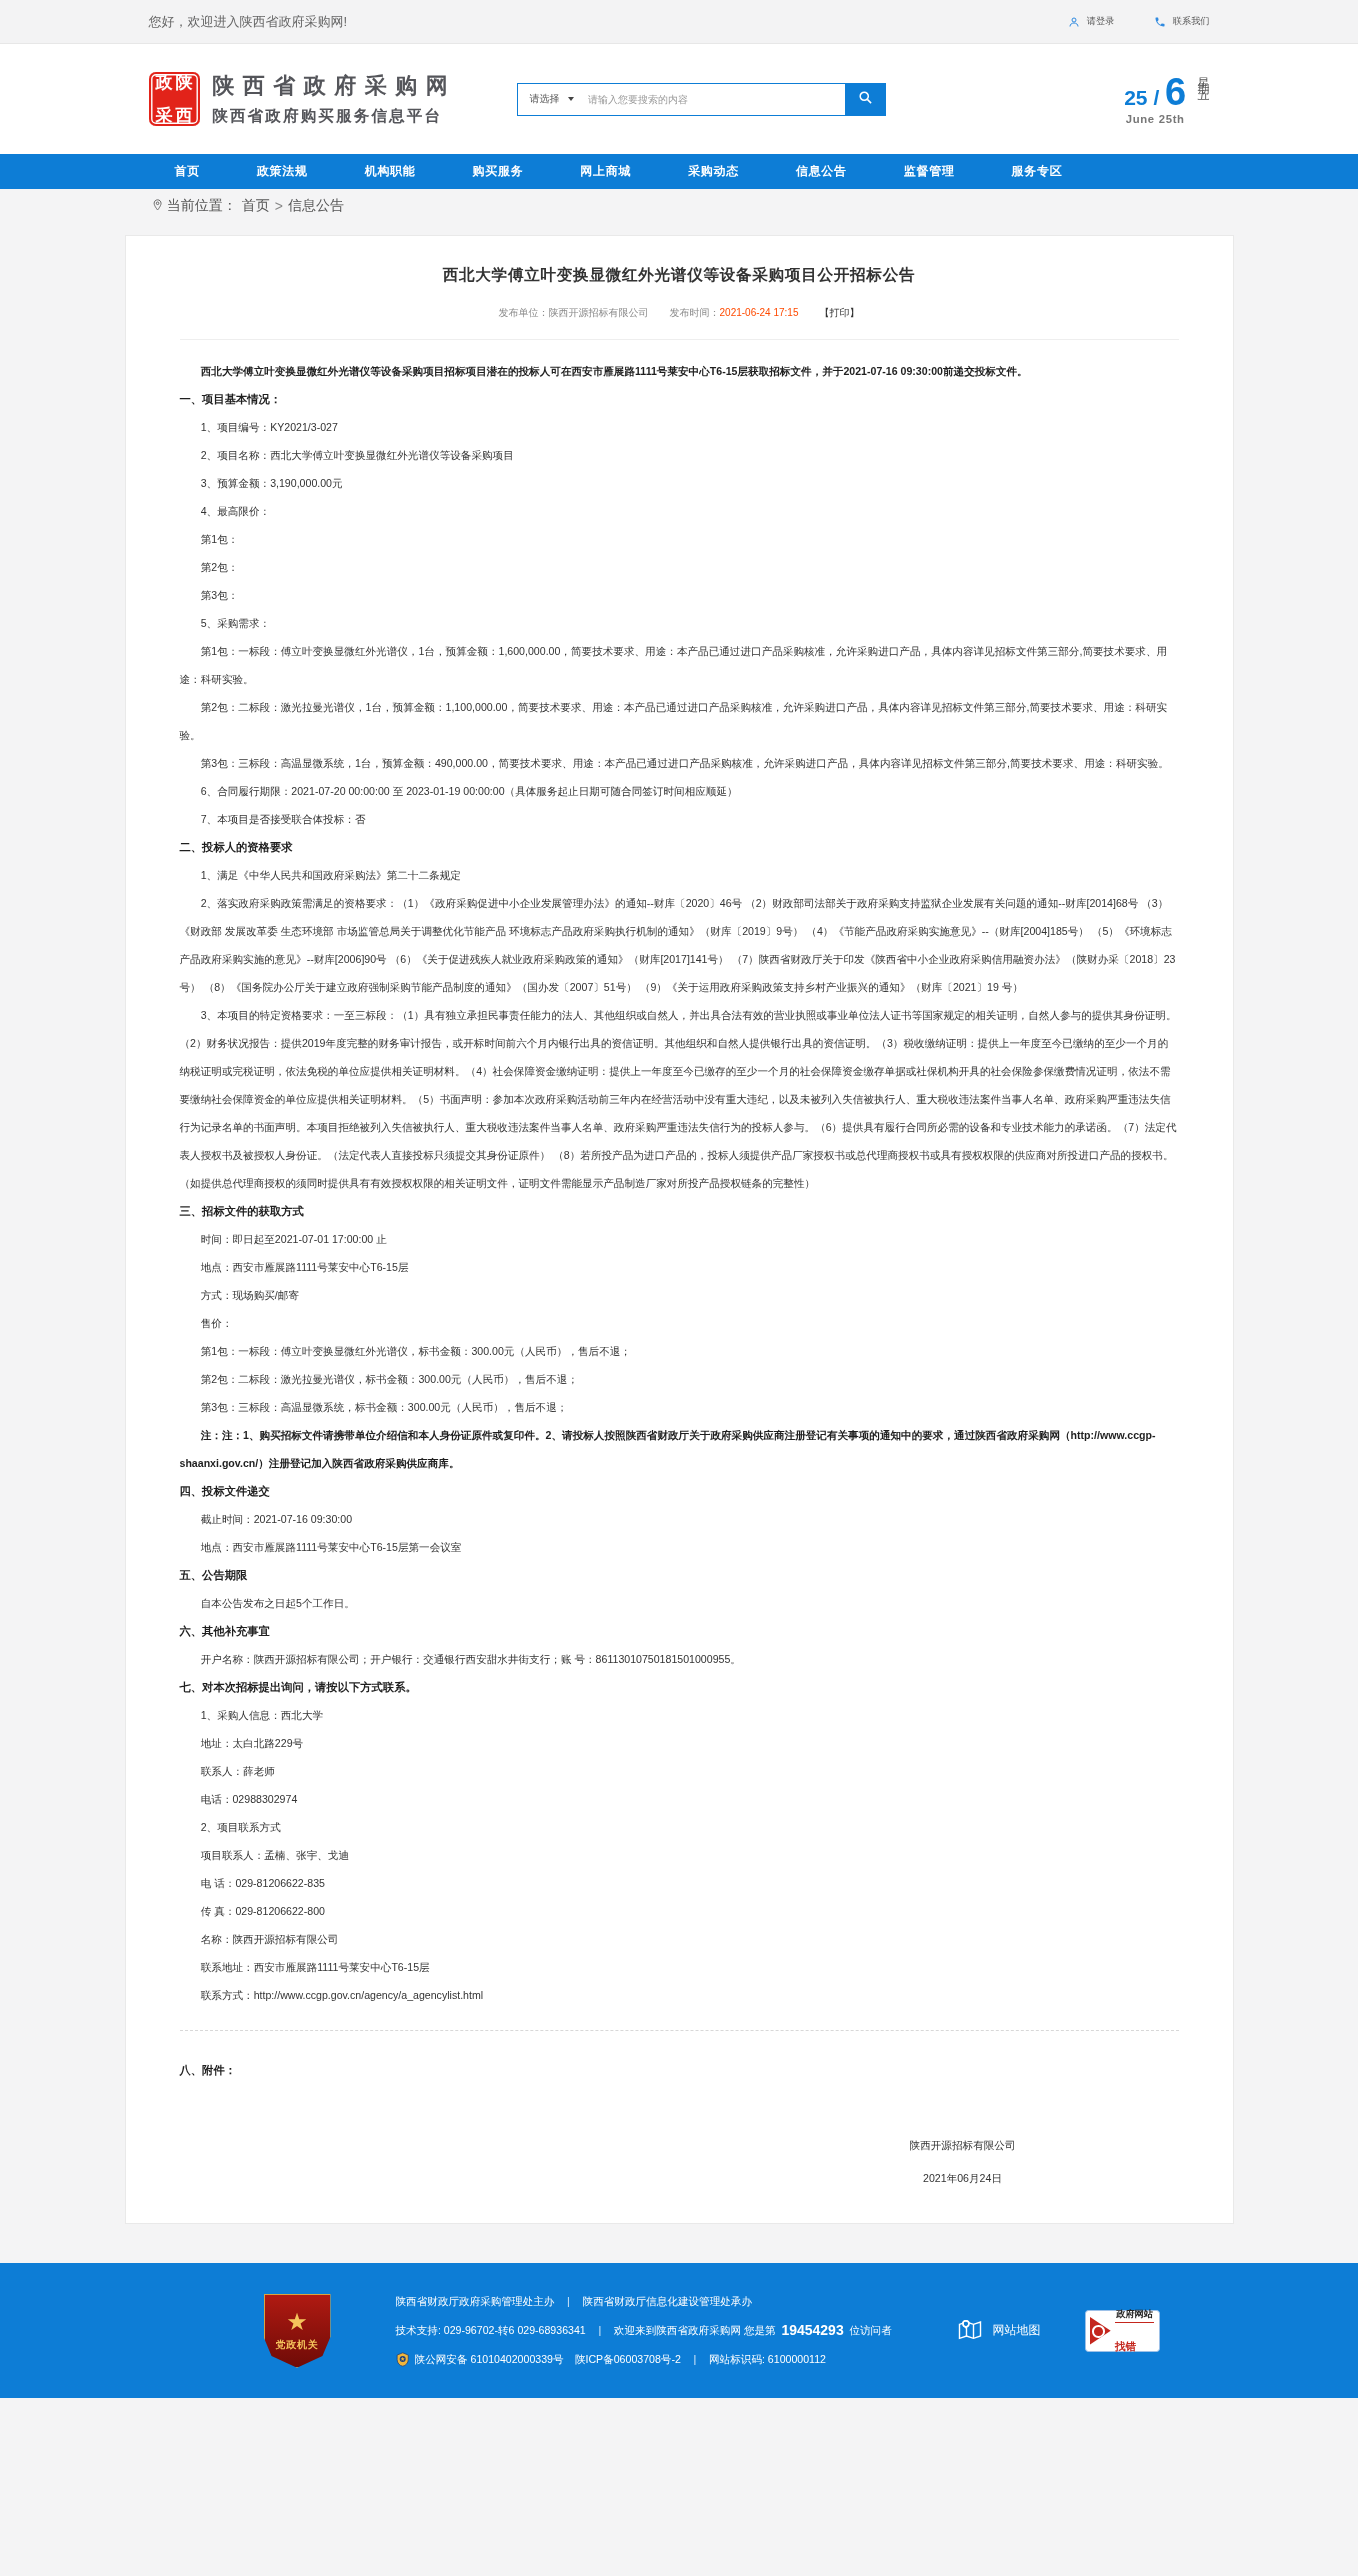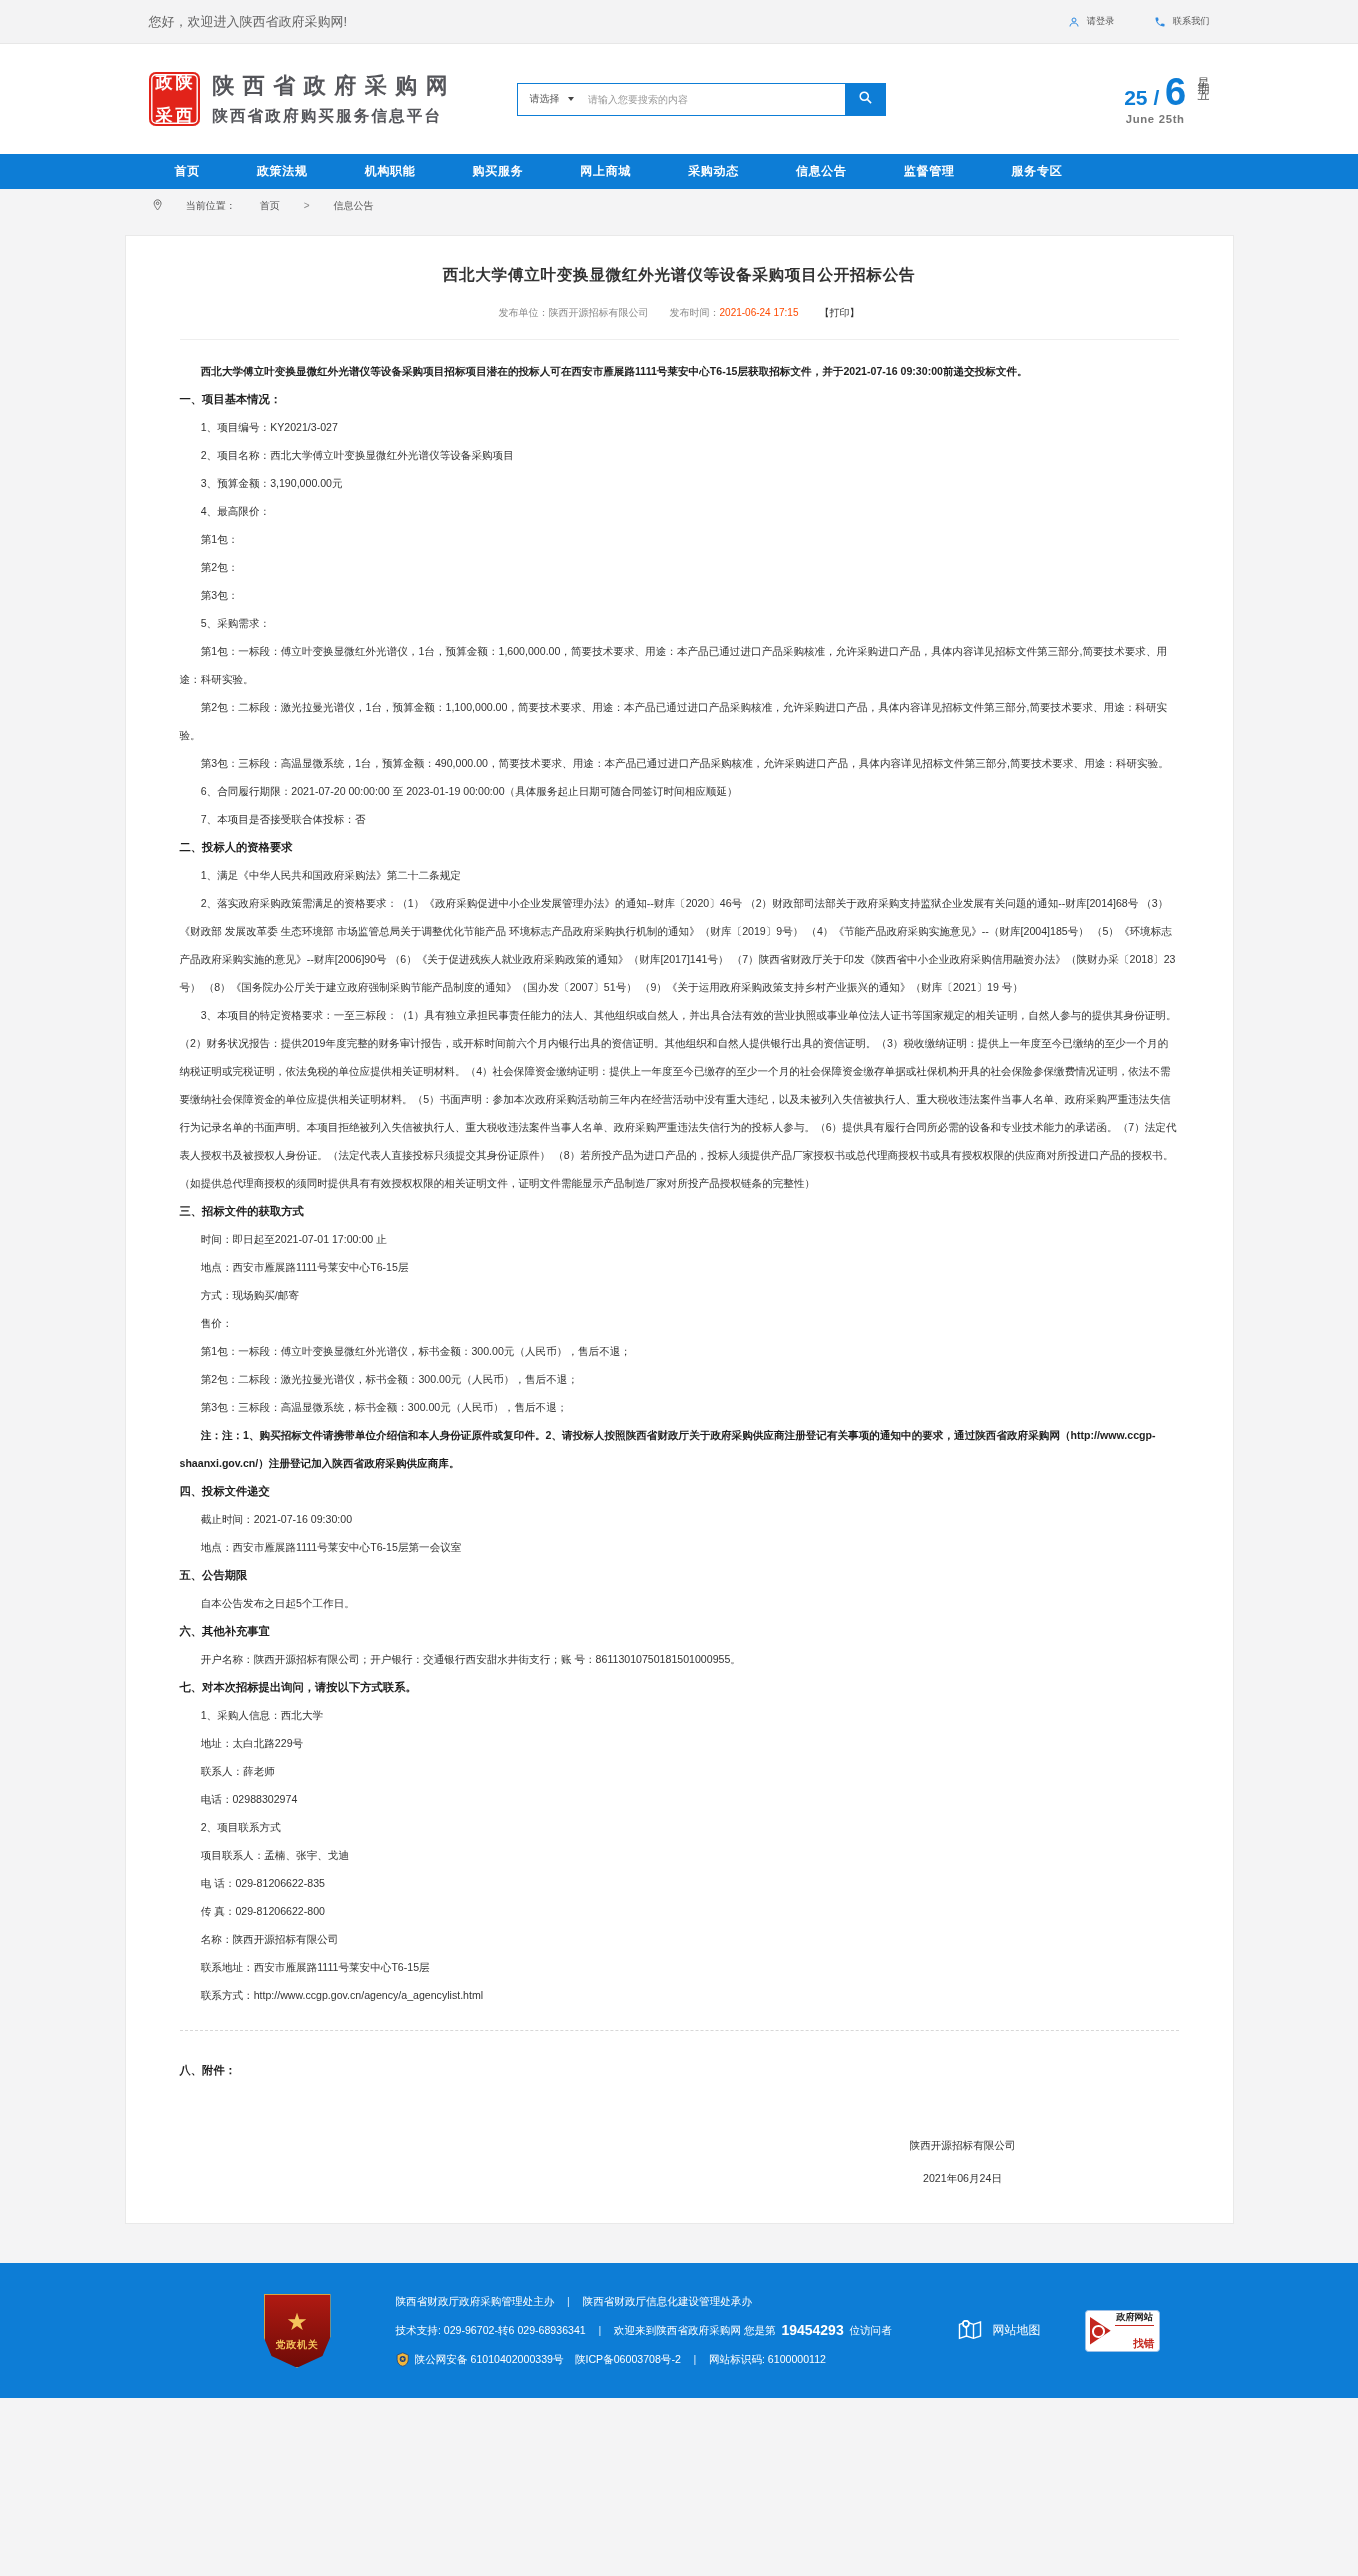--- a/index.html
+++ b/index.html
@@ -56,21 +56,21 @@
     font-size:12px; color:#555; letter-spacing:6.4px; height:65px; line-height:1;
   }
 
   
   .nav { background:#0d7dd6; height:35px; }
   .nav .container { display:flex; align-items:center; height:100%; padding-left:50px; gap:57px; }
   .nav a { color:#fff; font-size:12px; font-weight:bold; text-decoration:none; letter-spacing:0.7px; cursor:pointer; white-space:nowrap; }
 
   
   .crumbbar { height:33px; background:#f4f4f5; }
-  .crumbbar .container { height:100%; display:flex; align-items:center; gap:24px; padding:0 28px; font-size:10px; color:#555; }
+  .crumbbar .container { height:100%; display:flex; align-items:center; gap:5px; padding:0 28px; font-size:14px; color:#555; }
   .crumb-link { color:#555; cursor:pointer; }
   .crumb-sep { color:#888; }
 
   
   .main { padding:12.7px 0 39px; }
   .card { width:1109px; margin:0 auto; background:#fff; border:0.7px solid #e9e9e9; padding:24px 54px 28px; }
   .art-header { text-align:center; border-bottom:0.7px solid #eeeeee; padding-bottom:18.4px; }
   .art-title { font-size:15.6px; font-weight:bold; color:#333; margin:5.7px 0 0; letter-spacing:0.7px; }
   .art-meta { margin-top:20px; font-size:10px; color:#8a8a8a; display:flex; justify-content:center; align-items:center; gap:21px; }
   .pub-time { color:#ff4a00; }
@@ -105,21 +105,21 @@
   .fright { margin-left:auto; margin-right:74px; display:flex; align-items:center; gap:44px; }
   .sitemap { display:flex; align-items:center; gap:8.5px; font-size:12px; color:#fff; cursor:pointer; }
   .err-badge {
     width:75px; height:42px; background:#fff; border:1.4px solid #9cc0e8; border-radius:3.5px;
     display:flex; align-items:center; padding:2.8px 4.2px; gap:4.2px; cursor:pointer;
   }
   .err-logo { width:21px; height:28px; background:#c4261d; clip-path:polygon(0 0,100% 50%,0 100%); position:relative; flex:0 0 auto; }
   .err-logo::after { content:""; position:absolute; left:2.8px; top:8.5px; width:8.5px; height:8.5px; border:2.1px solid #fff; border-radius:50%; }
   .err-texts { display:flex; flex-direction:column; align-items:center; flex:1; }
   .err-t1 { font-size:9.2px; font-weight:bold; color:#222; }
-  .err-t2 { font-size:10.6px; font-weight:bold; color:#c4261d; border-top:0.7px solid #c4261d; padding-top:11px; margin-top:1.4px; width:100%; text-align:right; }
+  .err-t2 { font-size:10.6px; font-weight:bold; color:#c4261d; border-top:0.7px solid #c4261d; padding-top:17px; margin-top:1.4px; width:100%; text-align:left; }
 </style>
 </head>
 <body>
 
 <div class="topbar">
   <div class="container">
     <span class="welcome">您好，欢迎进入陕西省政府采购网!</span>
     <div class="toplinks">
       <span class="toplink">
         <span>

